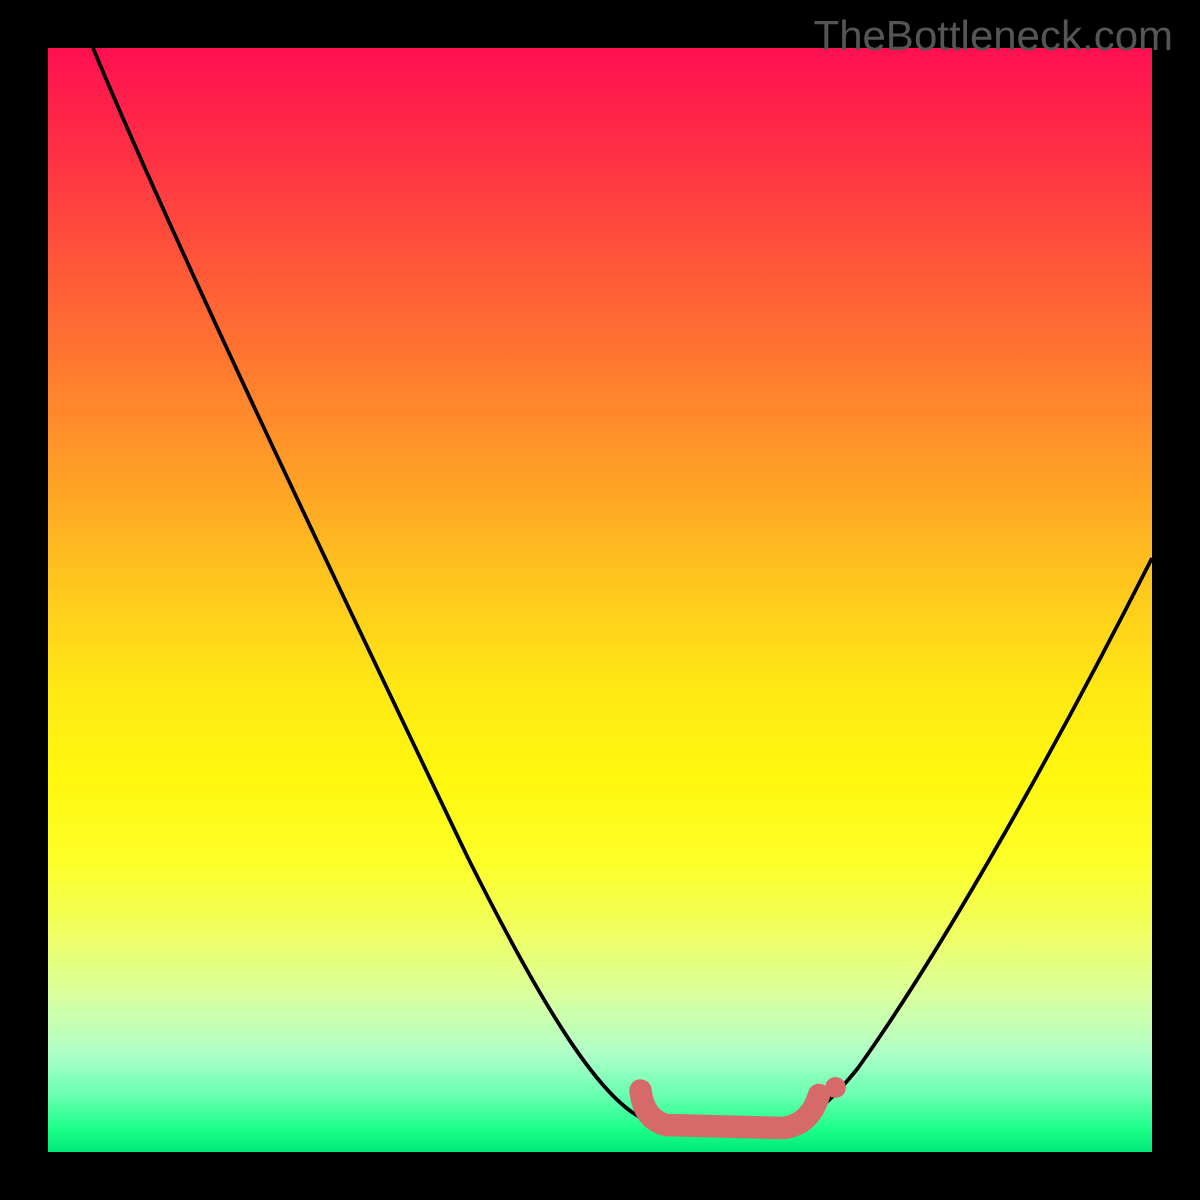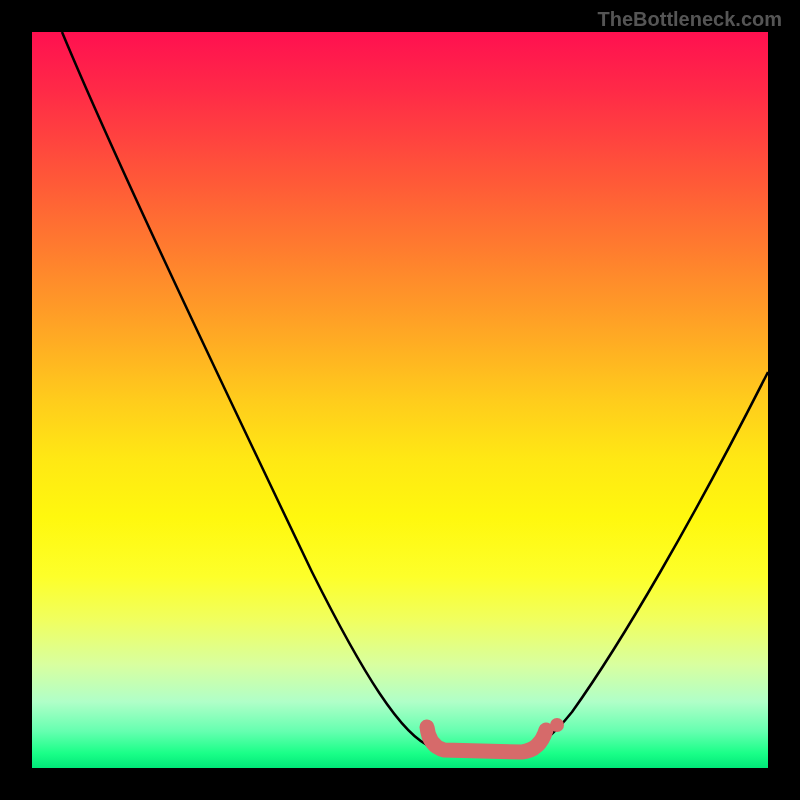--- a/index.html
+++ b/index.html
@@ -2,22 +2,22 @@
 <html><head>
 <meta charset="utf-8">
 <style>
   * { margin: 0; padding: 0; box-sizing: border-box; }
   body { width: 800px; height: 800px; background: #000; position: relative; font-family: Arial, sans-serif; }
   .attribution {
     position: absolute;
     top: 8px;
     right: 18px;
     color: #555;
-    font-size: 20px;
-    font-weight: bold;
+    font-size: 28px;
+    font-weight: normal;
     z-index: 10;
   }
   .chart-area {
     position: absolute;
     top: 32px;
     left: 32px;
     width: 736px;
     height: 736px;
     overflow: hidden;
   }

